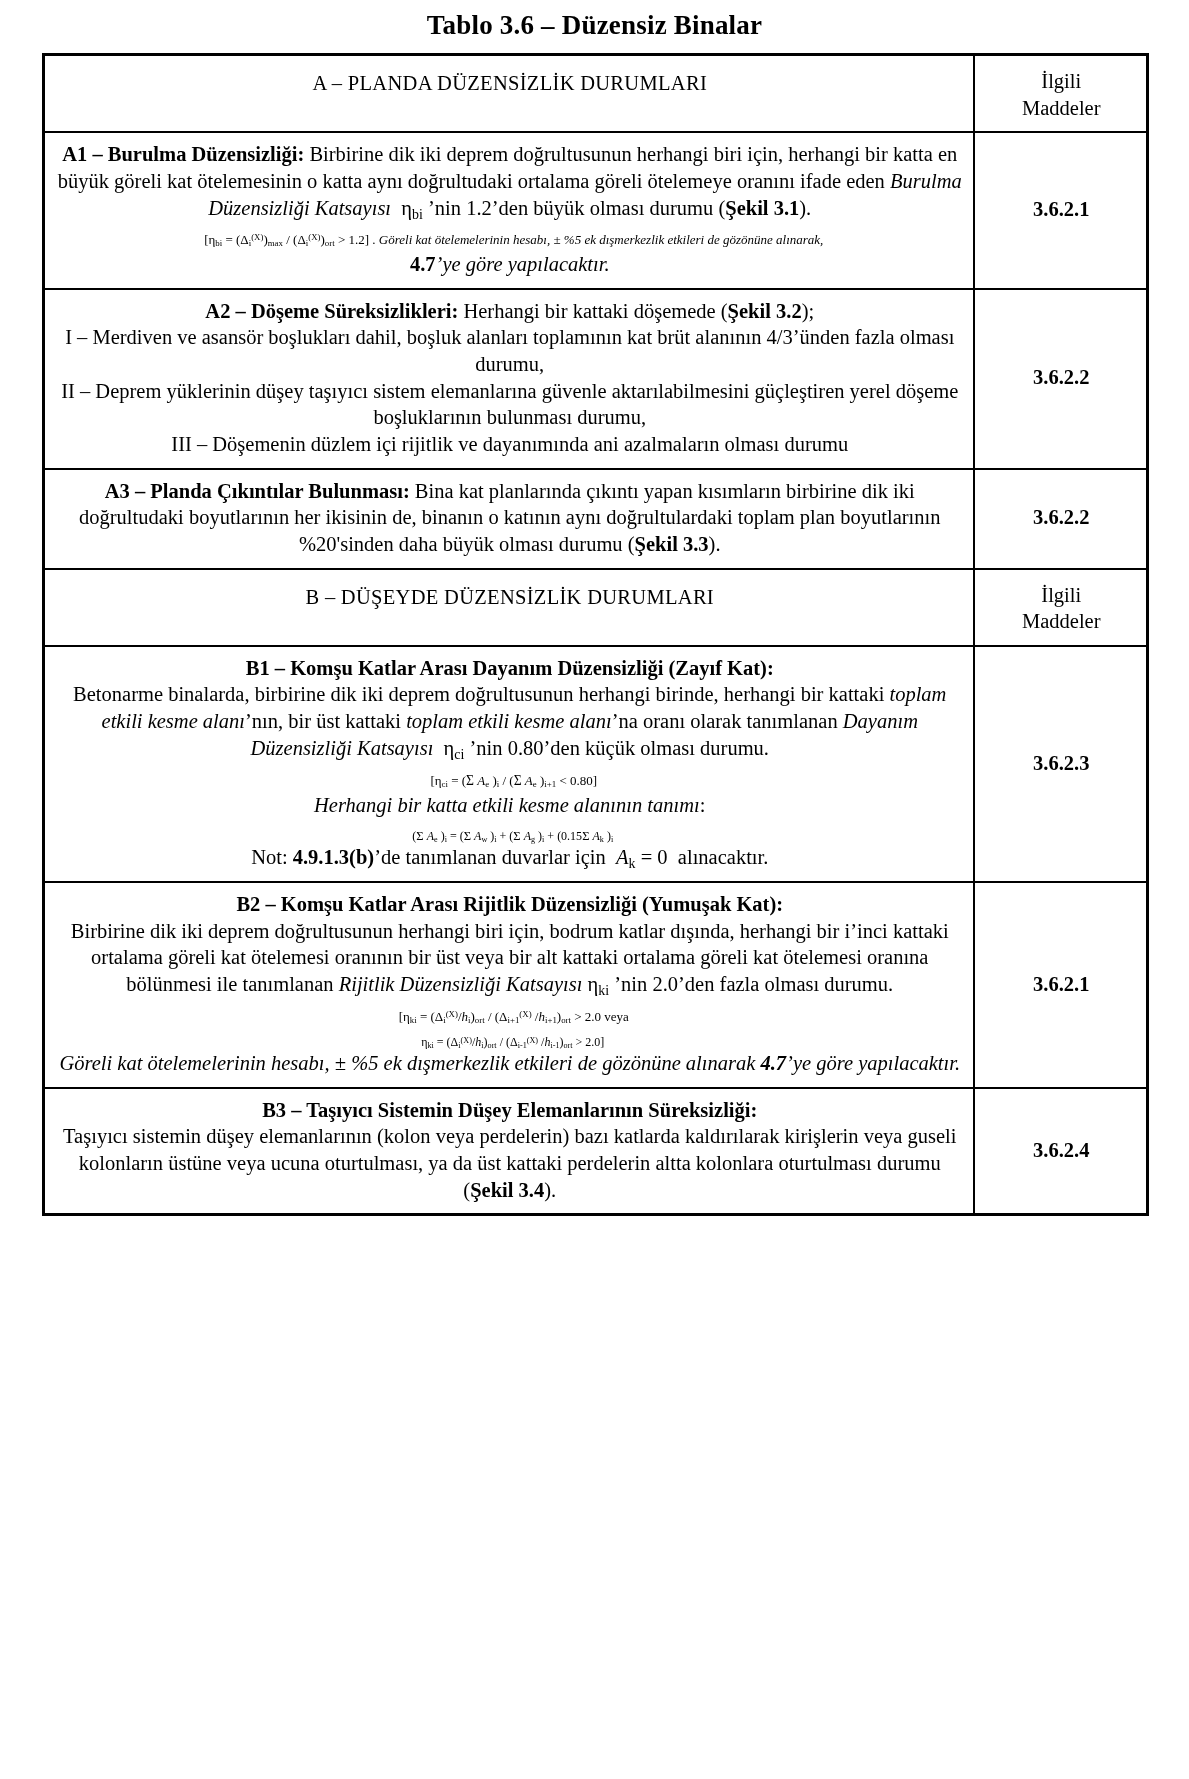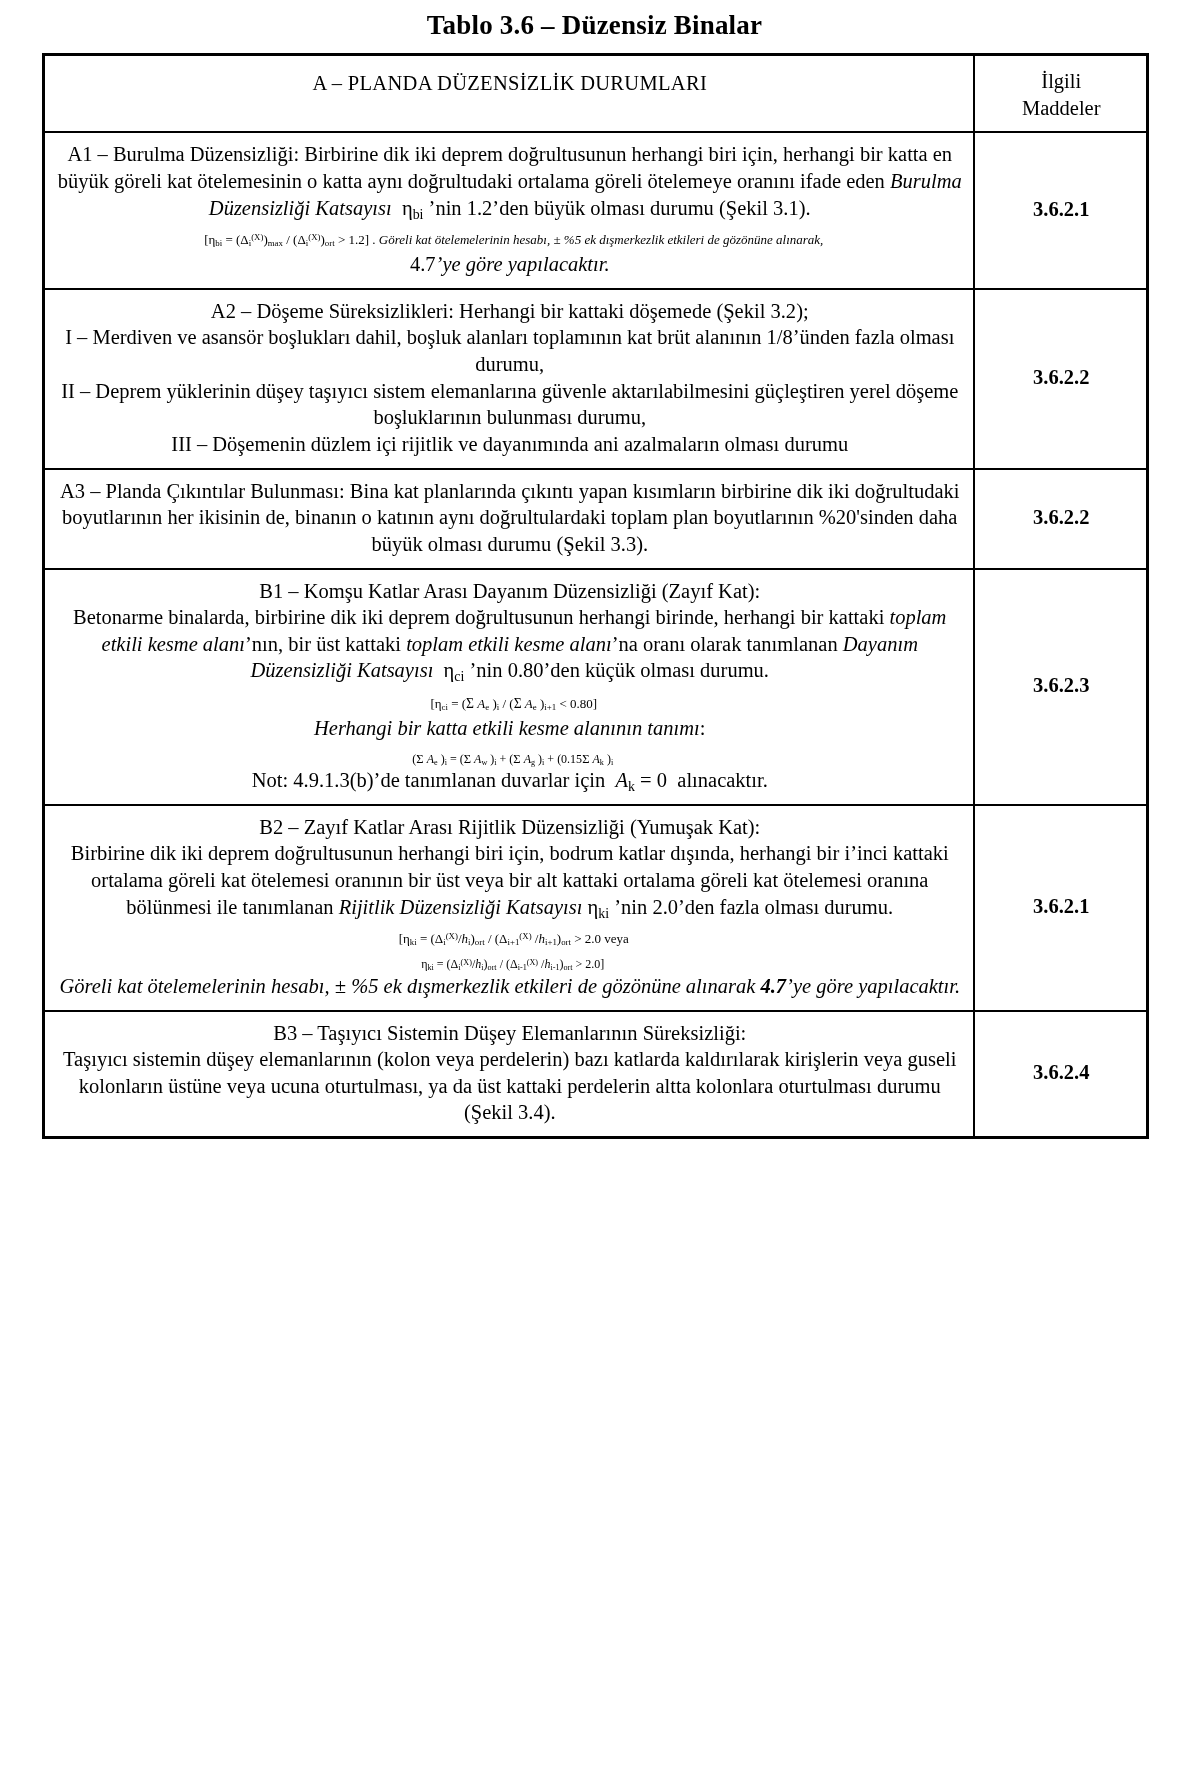--- a/index.html
+++ b/index.html
@@ -57,21 +57,21 @@
     line-height: 1.32;
     padding-top: 12px !important;
     border-radius: 13px;
   }
   .ref {
     text-align: center;
     font-weight: bold;
     font-size: 21px;
     vertical-align: middle !important;
   }
-  .b { font-weight: normal; }
+  .b { font-weight: bold; }
   .i { font-style: italic; }
   .bi { font-weight: bold; font-style: italic; }
   p { margin: 0; }
   .p-gap { }
   .formula {
     font-size: 13px;
     margin-top: 11px;
     margin-bottom: 2px;
     padding-left: 8px;
   }
@@ -129,36 +129,43 @@
           </p>
         </td>
         <td class="ref cell-mid">3.6.2.1</td>
       </tr>
 
       <tr>
         <td>
           <p>
             <span class="b">A2 – Döşeme Süreksizlikleri:</span><span> Herhangi bir kattaki döşemede (</span><span class="b">Şekil 3.2</span><span>);</span>
           </p>
-          <p>I – Merdiven ve asansör boşlukları dahil, boşluk alanları toplamının kat brüt alanının 1/8’ünden fazla olması durumu,</p>
+          <p>I – Merdiven ve asansör boşlukları dahil, boşluk alanları toplamının kat brüt alanının 4/3’ünden fazla olması durumu,</p>
           <p>II – Deprem yüklerinin düşey taşıyıcı sistem elemanlarına güvenle aktarılabilmesini güçleştiren yerel döşeme boşluklarının bulunması durumu,</p>
           <p>III – Döşemenin düzlem içi rijitlik ve dayanımında ani azalmaların olması durumu</p>
         </td>
         <td class="ref cell-mid">3.6.2.2</td>
       </tr>
 
       <tr>
         <td>
           <p>
             <span class="b">A3 – Planda Çıkıntılar Bulunması:</span><span> Bina kat planlarında çıkıntı yapan kısımların birbirine dik iki doğrultudaki boyutlarının her ikisinin de, binanın o katının aynı doğrultulardaki toplam plan boyutlarının %20'sinden daha büyük olması durumu (</span><span class="b">Şekil 3.3</span><span>).</span>
           </p>
         </td>
         <td class="ref cell-mid">3.6.2.2</td>
       </tr>
 
+      <tr>
+        <td class="sec-head">B – DÜŞEYDE DÜZENSİZLİK DURUMLARI</td>
+        <td class="sec-head-right">
+          <div>İlgili</div>
+          <div>Maddeler</div>
+        </td>
+      </tr>
 
       <tr>
         <td>
           <p class="b">B1 – Komşu Katlar Arası Dayanım Düzensizliği (Zayıf Kat):</p>
           <p>
             <span>Betonarme binalarda, birbirine dik iki deprem doğrultusunun herhangi birinde, herhangi bir kattaki </span><span class="i">toplam etkili kesme alanı</span><span>’nın, bir üst kattaki </span><span class="i">toplam etkili kesme alanı</span><span>’na oranı olarak tanımlanan </span><span class="i">Dayanım Düzensizliği Katsayısı</span><span>&nbsp;&nbsp;η<sub>ci</sub></span><span> ’nin 0.80’den küçük olması durumu.</span>
           </p>
           <p class="formula">
             [η<sub>ci</sub> = (<span style="font-size:1.05em;">Σ</span> <span class="var">A</span><sub>e</sub> )<sub>i</sub> / (<span style="font-size:1.05em;">Σ</span> <span class="var">A</span><sub>e</sub> )<sub>i+1</sub> &lt; 0.80]
           </p>
@@ -170,21 +177,21 @@
           </p>
           <p class="p-gap">
             <span>Not: </span><span class="b">4.9.1.3(b)</span><span>’de tanımlanan duvarlar için&nbsp; <span class="var">A</span><sub>k</sub> = 0&nbsp; alınacaktır.</span>
           </p>
         </td>
         <td class="ref cell-mid">3.6.2.3</td>
       </tr>
 
       <tr>
         <td>
-          <p class="b">B2 – Zayıf Katlar Arası Rijitlik Düzensizliği (Yumuşak Kat):</p>
+          <p class="b">B2 – Komşu Katlar Arası Rijitlik Düzensizliği (Yumuşak Kat):</p>
           <p>
             <span>Birbirine dik iki deprem doğrultusunun herhangi biri için, bodrum katlar dışında, herhangi bir i’inci kattaki ortalama göreli kat ötelemesi oranının bir üst veya bir alt kattaki ortalama göreli kat ötelemesi oranına bölünmesi ile tanımlanan </span><span class="i">Rijitlik Düzensizliği Katsayısı</span><span>&nbsp;η<sub>ki</sub></span><span> ’nin 2.0’den fazla olması durumu.</span>
           </p>
           <p class="formula">
             [η<sub>ki</sub> = (Δ<sub>i</sub><sup>(X)</sup>/<span class="var">h</span><sub>i</sub>)<sub>ort</sub> / (Δ<sub>i+1</sub><sup>(X)</sup> /<span class="var">h</span><sub>i+1</sub>)<sub>ort</sub> &gt; 2.0 veya
           </p>
           <p class="formula2">
             η<sub>ki</sub> = (Δ<sub>i</sub><sup>(X)</sup>/<span class="var">h</span><sub>i</sub>)<sub>ort</sub> / (Δ<sub>i-1</sub><sup>(X)</sup> /<span class="var">h</span><sub>i-1</sub>)<sub>ort</sub> &gt; 2.0]
           </p>
           <p class="p-gap">

